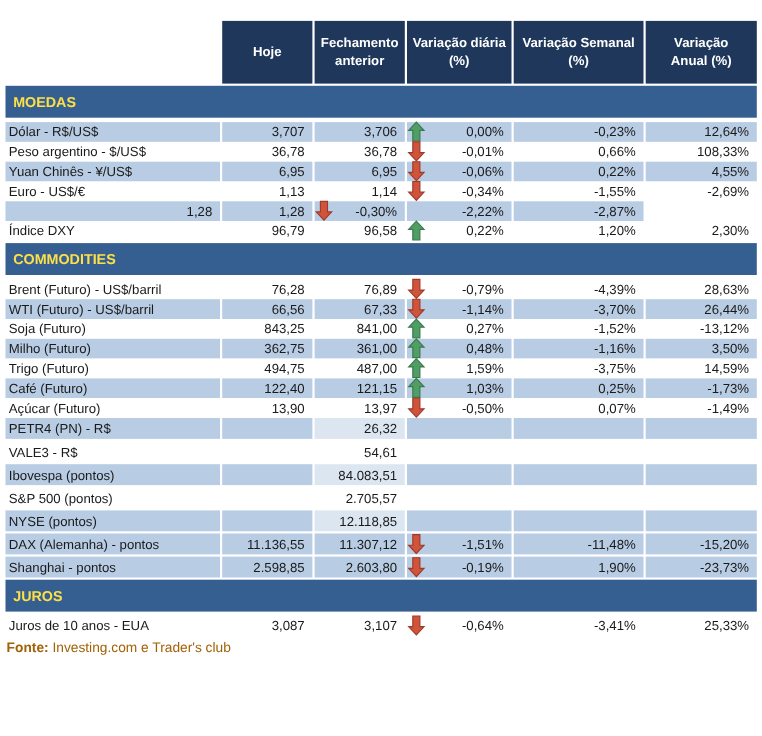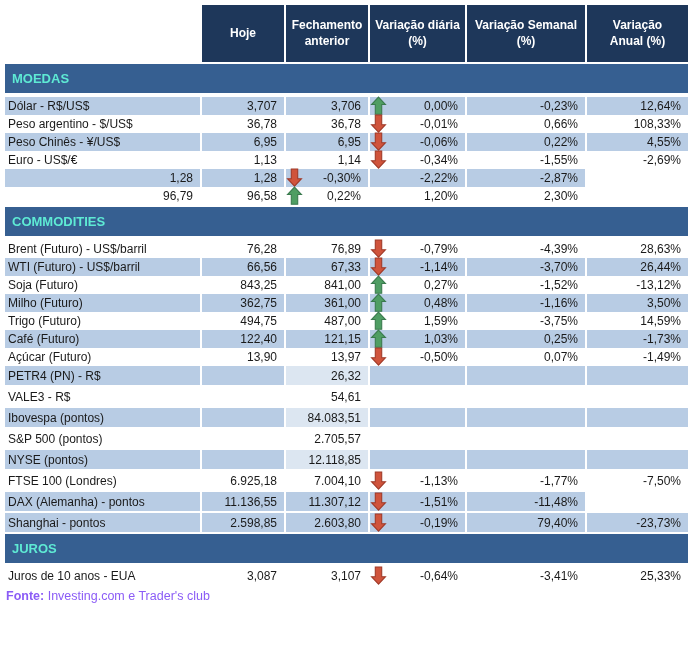--- a/index.html
+++ b/index.html
@@ -2,52 +2,52 @@
 <html><head>
 <meta charset="utf-8">
 <style>
   html,body{margin:0;padding:0;background:#ffffff;}
   body{
     width:693px;height:669px;overflow:hidden;
     font-family:"Liberation Sans", sans-serif;
     color:#1a1a1a;
     -webkit-font-smoothing:antialiased;
   }
-  .wrap{padding:5px 0 0 5px;width:683px;}
+  .wrap{padding:19px 0 0 5px;width:683px;}
   .grid{display:grid;grid-template-columns:195px 82px 82px 95px 118px 101px;column-gap:2px;}
   
   .hdr-cell{
     background:var(--navy,#1E375A);color:#fff;font-weight:bold;font-size:12px;
     height:57px;display:flex;align-items:center;justify-content:center;
     text-align:center;white-space:pre-line;line-height:1.3;
   }
   .hdr-spacer{background:#fff;}
   
   .band{
-    background:var(--band,#365F91);color:#5eead4;font-weight:bold;font-size:13px;
+    background:var(--band,#365F91);color:#fde047;font-weight:bold;font-size:13px;
     height:29px;display:flex;align-items:center;padding-left:7px;
     margin:2px 0 4px 0;box-sizing:border-box;
   }
   
   .row{height:18px;}
   .row.tall{height:19px;margin-bottom:2px;}
   .cell{
     font-size:12px;display:flex;align-items:center;line-height:1;
     overflow:visible;position:relative;background:#fff;
   }
   .row.shaded .cell{background:var(--stripe,#B8CCE4);}
   .cell.fech-light{background:var(--stripe-light,#DCE6F1) !important;text-align:right;}
   .cell.label{padding-left:3px;}
   .cell.num{justify-content:flex-end;padding-right:7px;}
   .cell.vard .arrow{
     position:absolute;left:1px;top:50%;transform:translateY(-52%);
     width:15px;height:20px;overflow:visible;pointer-events:none;
   }
   
-  .footer{font-size:12.5px;margin-top:4px;padding-left:1px;color:#8b5cf6;}
+  .footer{font-size:12.5px;margin-top:4px;padding-left:1px;color:#a16207;}
   .footer .b{font-weight:bold;}
 </style>
 </head>
 <body style="--navy: #1E375A; --band: #365F91; --stripe: #B8CCE4; --stripe-light: #DCE6F1;">
 
 <div class="wrap">
 
   <div class="grid">
     <div class="hdr-spacer"></div>
 
@@ -84,21 +84,21 @@
         <div class="cell num vard">
           <svg viewBox="0 0 14 18" class="arrow">
             <path d="M7 17 L0.5 10 L4 10 L4 1 L10 1 L10 10 L13.5 10 Z" fill="#D0543C" stroke="#A03A28" stroke-width="1"></path>
           </svg>
           <span>-0,01%</span>
         </div>
         <div class="cell num">0,66%</div>
         <div class="cell num">108,33%</div>
       </div>
       <div class="grid row shaded">
-        <div class="cell label">Peso Chinês - ¥/US$</div>
+        <div class="cell label">Yuan Chinês - ¥/US$</div>
         <div class="cell num">6,95</div>
         <div class="cell num">6,95</div>
         <div class="cell num vard">
           <svg viewBox="0 0 14 18" class="arrow">
             <path d="M7 17 L0.5 10 L4 10 L4 1 L10 1 L10 10 L13.5 10 Z" fill="#D0543C" stroke="#A03A28" stroke-width="1"></path>
           </svg>
           <span>-0,06%</span>
         </div>
         <div class="cell num">0,22%</div>
         <div class="cell num">4,55%</div>
@@ -122,20 +122,21 @@
         <div class="cell num vard">
           <svg viewBox="0 0 14 18" class="arrow">
             <path d="M7 17 L0.5 10 L4 10 L4 1 L10 1 L10 10 L13.5 10 Z" fill="#D0543C" stroke="#A03A28" stroke-width="1"></path>
           </svg>
           <span>-0,30%</span>
         </div>
         <div class="cell num">-2,22%</div>
         <div class="cell num">-2,87%</div>
       </div>
       <div class="grid row">
+        <div class="cell label">Índice DXY</div>
         <div class="cell num">96,79</div>
         <div class="cell num">96,58</div>
         <div class="cell num vard">
           <svg viewBox="0 0 14 18" class="arrow">
             <path d="M7 1 L13.5 8 L10 8 L10 17 L4 17 L4 8 L0.5 8 Z" fill="#4F9E63" stroke="#3A7A4E" stroke-width="1"></path>
           </svg>
           <span>0,22%</span>
         </div>
         <div class="cell num">1,20%</div>
         <div class="cell num">2,30%</div>
@@ -275,56 +276,44 @@
       <div class="grid row shaded tall">
         <div class="cell label">NYSE (pontos)</div>
         <div class="cell num"></div>
         <div class="cell num fech-light">12.118,85</div>
         <div class="cell num vard">
           <span></span>
         </div>
         <div class="cell num"></div>
         <div class="cell num"></div>
       </div>
-      <div class="grid row tall">
-        <div class="cell label">FTSE 100 (Londres)</div>
-        <div class="cell num">6.925,18</div>
-        <div class="cell num">7.004,10</div>
-        <div class="cell num vard">
-          <svg viewBox="0 0 14 18" class="arrow">
-            <path d="M7 17 L0.5 10 L4 10 L4 1 L10 1 L10 10 L13.5 10 Z" fill="#D0543C" stroke="#A03A28" stroke-width="1"></path>
-          </svg>
-          <span>-1,13%</span>
-        </div>
-        <div class="cell num">-1,77%</div>
-        <div class="cell num">-7,50%</div>
-      </div>
       <div class="grid row shaded tall">
         <div class="cell label">DAX (Alemanha) - pontos</div>
         <div class="cell num">11.136,55</div>
         <div class="cell num">11.307,12</div>
         <div class="cell num vard">
           <svg viewBox="0 0 14 18" class="arrow">
             <path d="M7 17 L0.5 10 L4 10 L4 1 L10 1 L10 10 L13.5 10 Z" fill="#D0543C" stroke="#A03A28" stroke-width="1"></path>
           </svg>
           <span>-1,51%</span>
         </div>
         <div class="cell num">-11,48%</div>
+        <div class="cell num">-15,20%</div>
       </div>
       <div class="grid row shaded tall">
         <div class="cell label">Shanghai - pontos</div>
         <div class="cell num">2.598,85</div>
         <div class="cell num">2.603,80</div>
         <div class="cell num vard">
           <svg viewBox="0 0 14 18" class="arrow">
             <path d="M7 17 L0.5 10 L4 10 L4 1 L10 1 L10 10 L13.5 10 Z" fill="#D0543C" stroke="#A03A28" stroke-width="1"></path>
           </svg>
           <span>-0,19%</span>
         </div>
-        <div class="cell num">79,40%</div>
+        <div class="cell num">1,90%</div>
         <div class="cell num">-23,73%</div>
       </div>
       <div class="band">JUROS</div>
       <div class="grid row">
         <div class="cell label">Juros de 10 anos - EUA</div>
         <div class="cell num">3,087</div>
         <div class="cell num">3,107</div>
         <div class="cell num vard">
           <svg viewBox="0 0 14 18" class="arrow">
             <path d="M7 17 L0.5 10 L4 10 L4 1 L10 1 L10 10 L13.5 10 Z" fill="#D0543C" stroke="#A03A28" stroke-width="1"></path>

